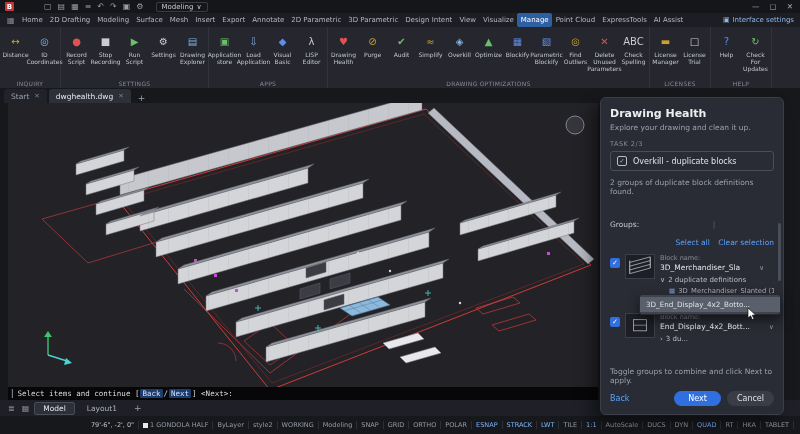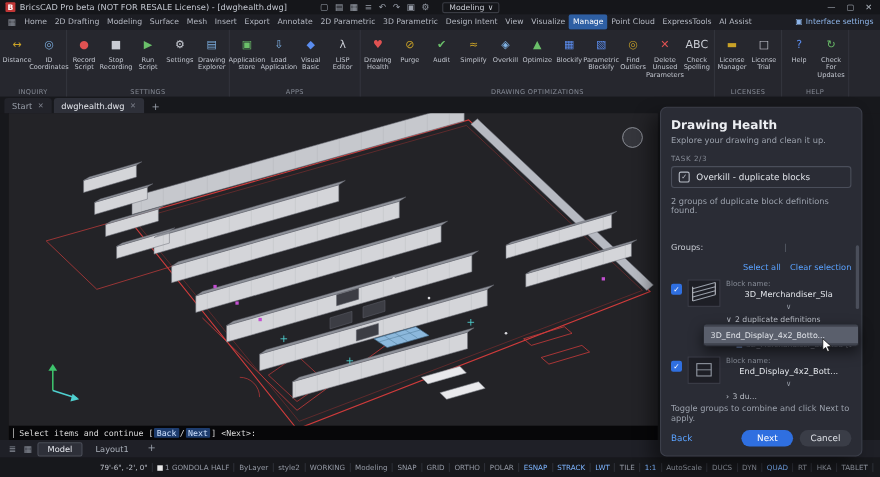--- a/index.html
+++ b/index.html
@@ -92,21 +92,21 @@
   .p-groupshdr { display:flex; align-items:center; margin-top:6px; font-size:7.5px; }
   .p-groupshdr .lbl { color:#c6cad2;text-align:center; }
   .p-link { color:#5aa2ff;margin-top:36px; }
   .p-pipe { color:#5f6470; margin:0 3px; }
   .p-group { display:flex; gap:5px; margin-top:7px; align-items:flex-start; }
   .p-check { width:10px; height:10px; background:#2f6fe0; border-radius:2px; color:#fff; font-size:7px;
     display:flex; align-items:center; justify-content:center; flex:none; margin-top:4px; }
   .p-thumb { width:30px; height:25px; background:#1e1f26; border:1px solid #3c3f4a; flex:none; }
   .p-gbody { flex:1; min-width:0; }
   .p-bnlabel { font-size:6.5px; color:#868b96; }
-  .p-bname { display:flex; align-items:center; gap:3px; font-size:7.5px; color:#e2e5ea; margin-top:1px;flex-direction:column; }
+  .p-bname { display:flex; align-items:center; gap:19px; font-size:7.5px; color:#e2e5ea; margin-top:1px; }
   .p-bname .chev { color:#9aa0ab; font-size:6.5px; }
   .p-expand { display:flex; gap:3px; font-size:7px; color:#b9bdc6; margin-top:4px; }
   .p-def { display:flex; gap:3px; font-size:6.8px; color:#a6acb8; margin-top:3px; padding-left:9px; overflow:hidden; white-space:nowrap; }
   .p-def-icon { color:#7f9bd4; font-size:6.5px; }
   .p-scrollbar { position:absolute; right:2px; top:125px; width:3px; height:58px; background:#4a4e5a; border-radius:2px; }
   .p-dd { position:absolute; top:196px; left:38px; width:142px; background:#3f434e; border:1px solid #262830;
     border-radius:3px; box-shadow:0 5px 12px rgba(0,0,0,.55); z-index:6; padding:2px 0; }
   .p-dd-item { font-size:7.2px; color:#dfe2e8; padding:3px 6px; white-space:nowrap; overflow:hidden; }
   .p-dd-item.active { background:#5a5f6c; }
   .p-cursor { position:absolute; left:146px; top:208px; z-index:7; }
@@ -118,21 +118,20 @@
   .p-cancel { margin-left:6px; background:#3a3d47; color:#dfe2e8; border:none; border-radius:10px;
     padding:3px 10px; font-size:8px; font-family:inherit; }
 </style>
 </head>
 <body>
 
 <div class="app">
 
   <div class="titlebar">
     <span class="app-logo">B</span>
-    <span class="title-text">BricsCAD Pro beta (NOT FOR RESALE License) - [dwghealth.dwg]</span>
     <div class="qat">
 
     <span class="qicon">▢</span>
         <span class="qicon">▤</span>
         <span class="qicon">▦</span>
         <span class="qicon">≡</span>
         <span class="qicon">↶</span>
         <span class="qicon">↷</span>
         <span class="qicon">▣</span>
         <span class="qicon">⚙</span>

